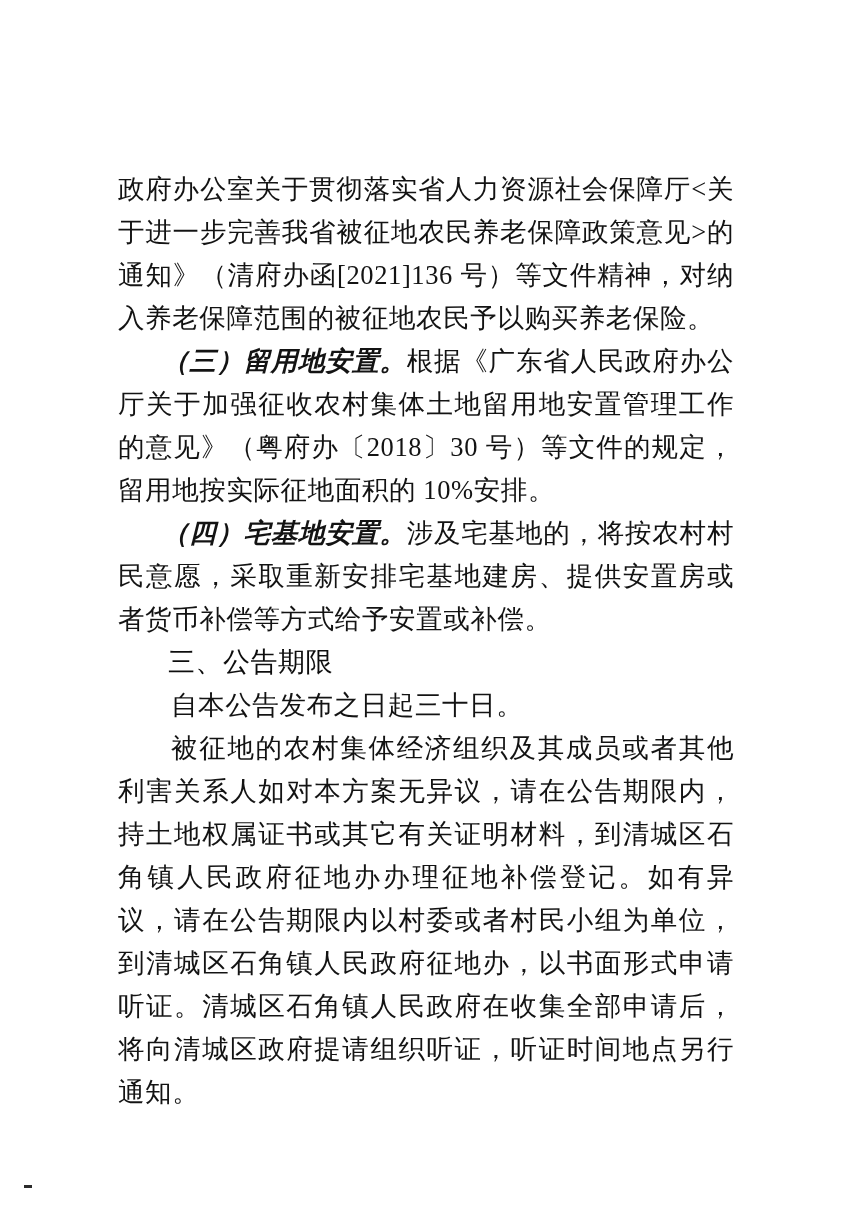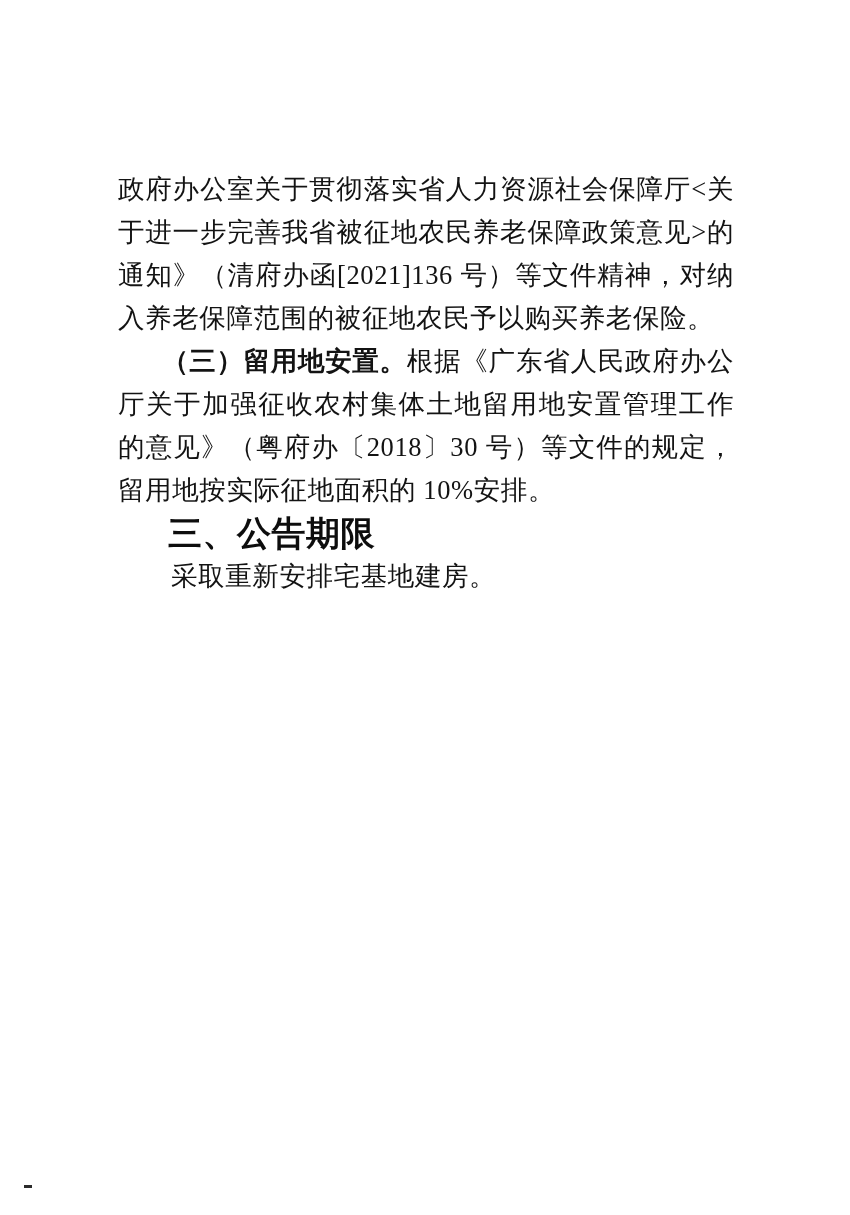--- a/index.html
+++ b/index.html
@@ -43,34 +43,35 @@
     text-indent: 53px;
   }
 
   .no-indent {
     text-indent: 0;
   }
 
   
   .section-heading {
     margin: 0;
-    font-size: 34px;
+    font-size: 27px;
     line-height: 43px;
     text-indent: 50px;
-    font-weight: bold;
+    font-weight: normal;
     letter-spacing: 0.5px;
     font-family: "Liberation Sans", "DejaVu Sans", sans-serif;
     color: #0d0d0d;
   }
 
   
   .lead {
     font-weight: bold;
     font-family: "Liberation Sans", "DejaVu Sans", sans-serif;
     letter-spacing: 0.5px;
+    font-style: italic;
   }
 
   .sub-para {
     text-indent: 44px;
   }
 
   
   #scan-mark {
     position: absolute;
     left: 24px;
@@ -84,24 +85,26 @@
 <body>
 
 <div id="page">
 
   <div id="content">
 
     <p class="para indent no-indent">政府办公室关于贯彻落实省人力资源社会保障厅&lt;关于进一步完善我省被征地农民养老保障政策意见&gt;的通知》（清府办函[2021]136 号）等文件精神，对纳入养老保障范围的被征地农民予以购买养老保险。</p>
 
     <p class="para sub-para"><span class="lead">（三）留用地安置。</span><span>根据《广东省人民政府办公厅关于加强征收农村集体土地留用地安置管理工作的意见》（粤府办〔2018〕30 号）等文件的规定，留用地按实际征地面积的 10%安排。</span></p>
 
+    <p class="para sub-para"><span class="lead">（四）宅基地安置。</span><span>涉及宅基地的，将按农村村民意愿，采取重新安排宅基地建房、提供安置房或者货币补偿等方式给予安置或补偿。</span></p>
 
     <p class="section-heading">三、公告期限</p>
 
-    <p class="para indent">采取重新安排宅基地建房。</p>
+    <p class="para indent">自本公告发布之日起三十日。</p>
 
 
+    <p class="para indent">被征地的农村集体经济组织及其成员或者其他利害关系人如对本方案无异议，请在公告期限内，持土地权属证书或其它有关证明材料，到清城区石角镇人民政府征地办办理征地补偿登记。如有异议，请在公告期限内以村委或者村民小组为单位，到清城区石角镇人民政府征地办，以书面形式申请听证。清城区石角镇人民政府在收集全部申请后，将向清城区政府提请组织听证，听证时间地点另行通知。</p>
 
   </div>
 
   <div id="scan-mark"></div>
 
 </div>
 
 </body></html>

